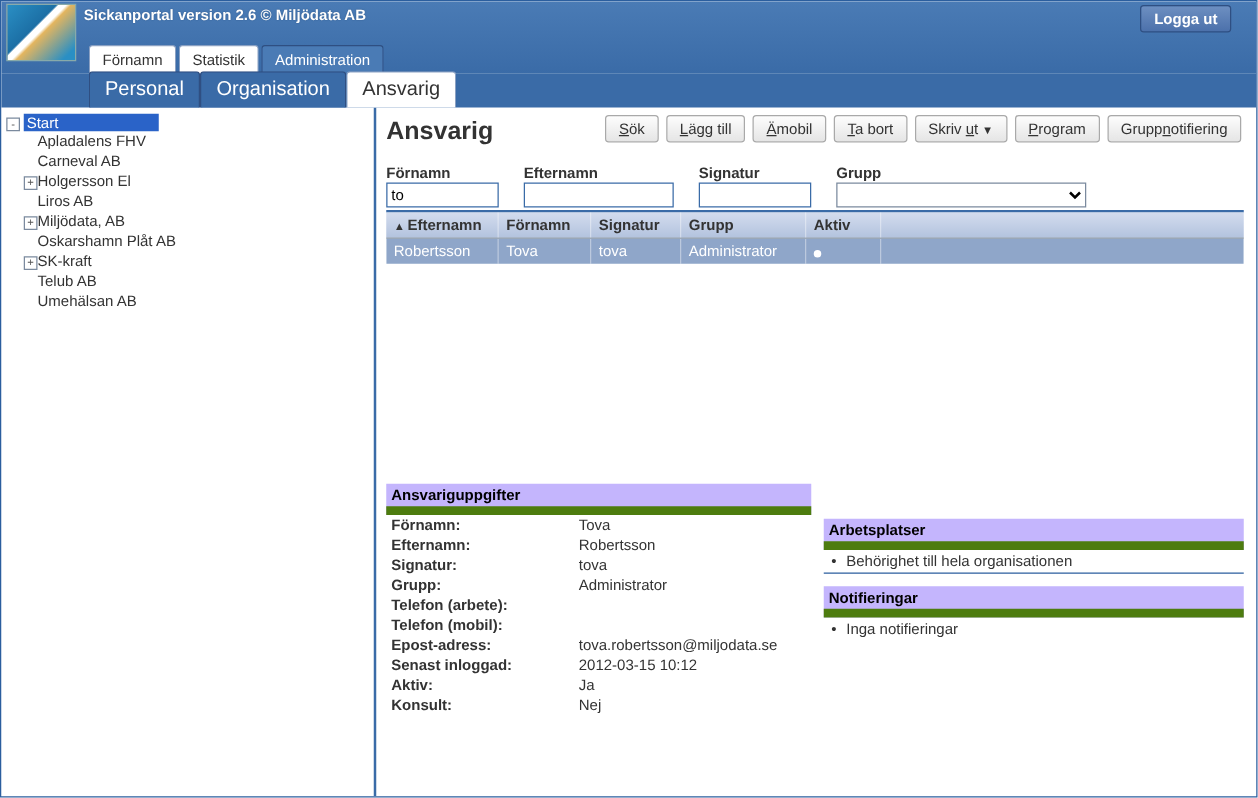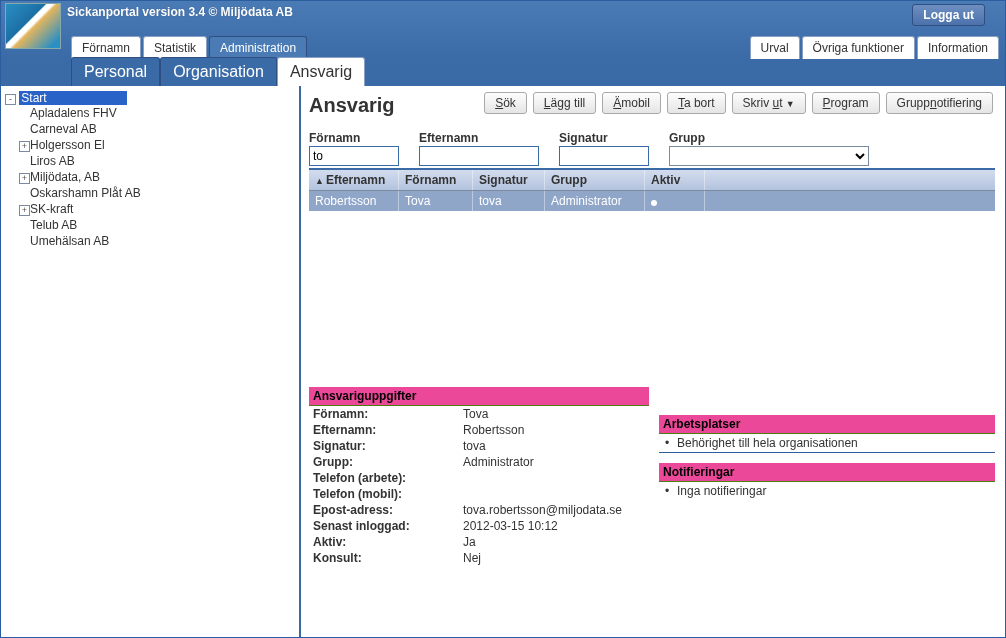--- a/index.html
+++ b/index.html
@@ -250,25 +250,25 @@
   }
   
   .details {
     display: flex;
     gap: 10px;
     margin-top: 6px;
   }
   .details-left { width: 340px; }
   .details-right { flex: 1; margin-top: 28px; }
   .section-head {
-    background: #ec4899;
+    background: #c4b5fd;
     color: #000;
     font-weight: bold;
     padding: 2px 4px;
-    border-bottom: 1px solid #4d7c0f;
+    border-bottom: 7px solid #4d7c0f;
   }
   .kv { display: flex; padding: 1px 4px; }
   .kv .k { width: 150px; font-weight: bold; }
   .kv .v { flex: 1; }
   .bullet-line {
     padding: 2px 6px 2px 18px;
     position: relative;
     border-bottom: 1px solid #2b5e9e;
   }
   .bullet-line::before {
@@ -276,32 +276,27 @@
     position: absolute;
     left: 6px;
   }
   .bullet-line.nb { border-bottom: none; }
 </style>
 </head>
 <body>
 
 <div class="header">
   <div class="logo"></div>
-  <div class="title">Sickanportal version 3.4   © Miljödata AB</div>
+  <div class="title">Sickanportal version 2.6   © Miljödata AB</div>
   <button class="logout-btn">Logga ut</button>
 
   <div class="top-tabs">
     <div class="tab">Förnamn</div>
     <div class="tab">Statistik</div>
     <div class="tab active">Administration</div>
-  </div>
-  <div class="top-tabs-right">
-    <div class="tab">Urval</div>
-    <div class="tab">Övriga funktioner</div>
-    <div class="tab">Information</div>
   </div>
 </div>
 
 <div class="subheader">
   <div class="subtabs">
     <div class="subtab">Personal</div>
     <div class="subtab">Organisation</div>
     <div class="subtab active">Ansvarig</div>
   </div>
 </div>

